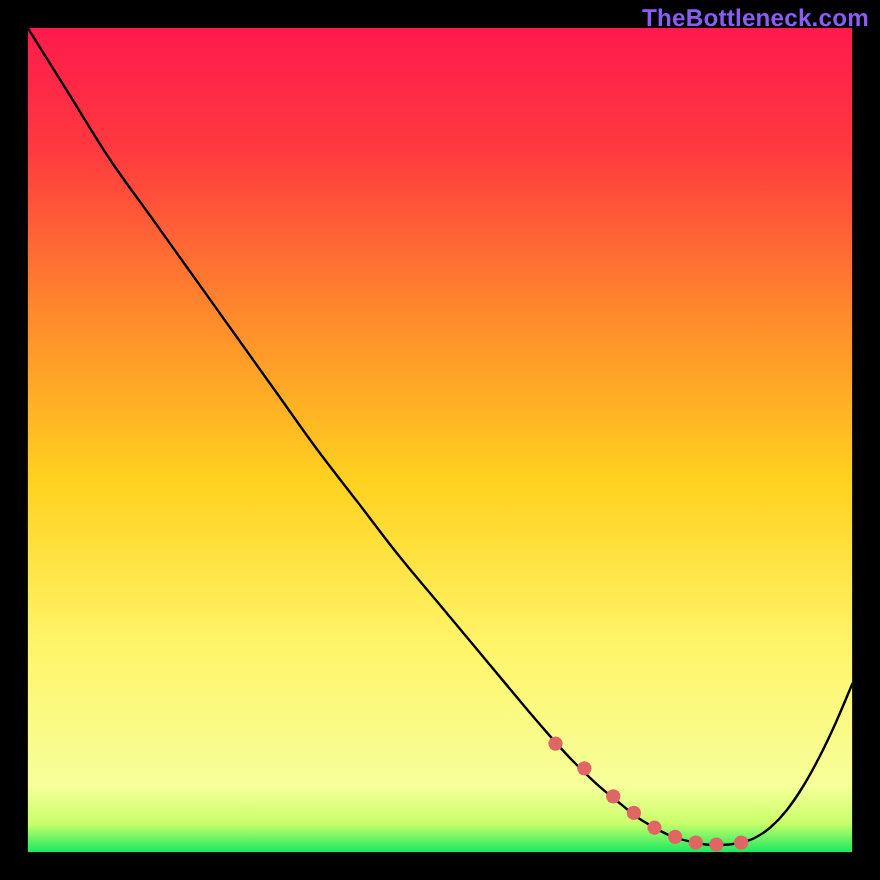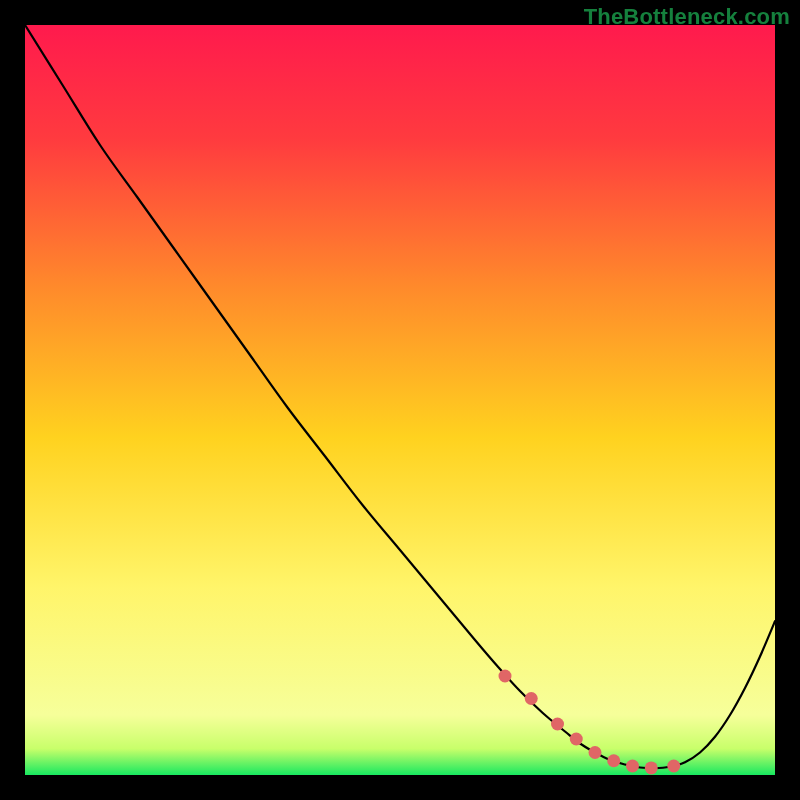--- a/index.html
+++ b/index.html
@@ -1,21 +1,21 @@
 <!DOCTYPE html>
 <html><head>
 <meta charset="utf-8">
 <style>
   * { margin: 0; padding: 0; box-sizing: border-box; }
   html, body { width: 800px; height: 800px; overflow: hidden; background: #000; }
   .wrap { position: relative; width: 800px; height: 800px; background: #000; }
   .attribution {
     position: absolute;
     top: 4px; right: 10px;
-    color: #15803d;
+    color: #8b5cf6;
     font: 600 22px Arial, Helvetica, sans-serif;
     letter-spacing: 0.2px;
   }
   .plot-frame {
     position: absolute;
     left: 25px; top: 25px;
     width: 750px; height: 750px;
     background: #000;
   }
   .plot-area {

